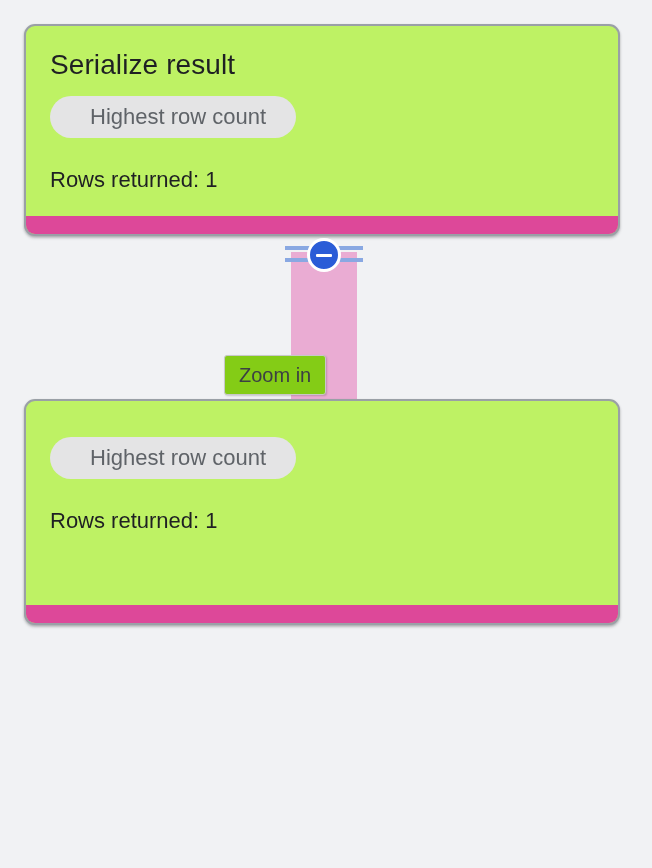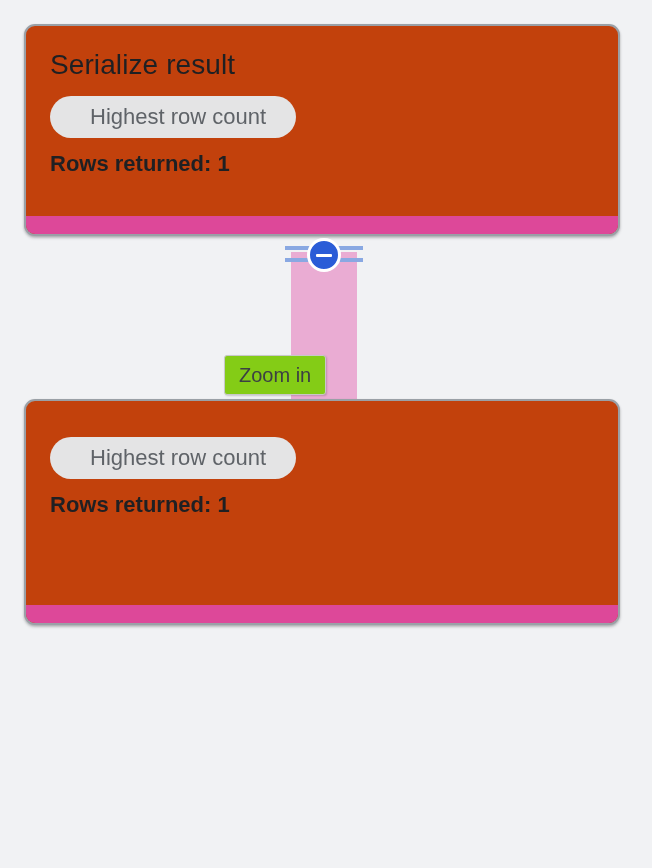--- a/index.html
+++ b/index.html
@@ -31,21 +31,21 @@
     height: 148px;
     background: #eaacd3;
     z-index: 1;
   }
 
   
   .node-card {
     position: absolute;
     left: 24px;
     width: 596px;
-    background: #c2410c;
+    background: #bef264;
     border: 2px solid #9aa0a6;
     border-radius: 11px;
     box-sizing: border-box;
     box-shadow: 0 2px 3px rgba(60, 64, 67, 0.28),
                 0 1px 2px rgba(60, 64, 67, 0.16);
     overflow: hidden;
     z-index: 3;
   }
   .node-card.card-1 { top: 24px;  height: 212px; }
   .node-card.card-2 { top: 399px; height: 226px; }
@@ -72,25 +72,25 @@
     border-radius: 21px;
     color: #5f6368;
     font-size: 22px;
     font-weight: 400;
     padding: 0 30px 0 40px;
     box-sizing: border-box;
     white-space: nowrap;
   }
 
   .rows-line {
-    margin-top: 12px;
+    margin-top: 28px;
     font-size: 22px;
     line-height: 28px;
     color: #1f2023;
-    font-weight: 700;
+    font-weight: 400;
     white-space: nowrap;
   }
 
   .status-bar {
     position: absolute;
     left: 0;
     right: 0;
     bottom: 0;
     height: 18px;
     background: #dd4899;

